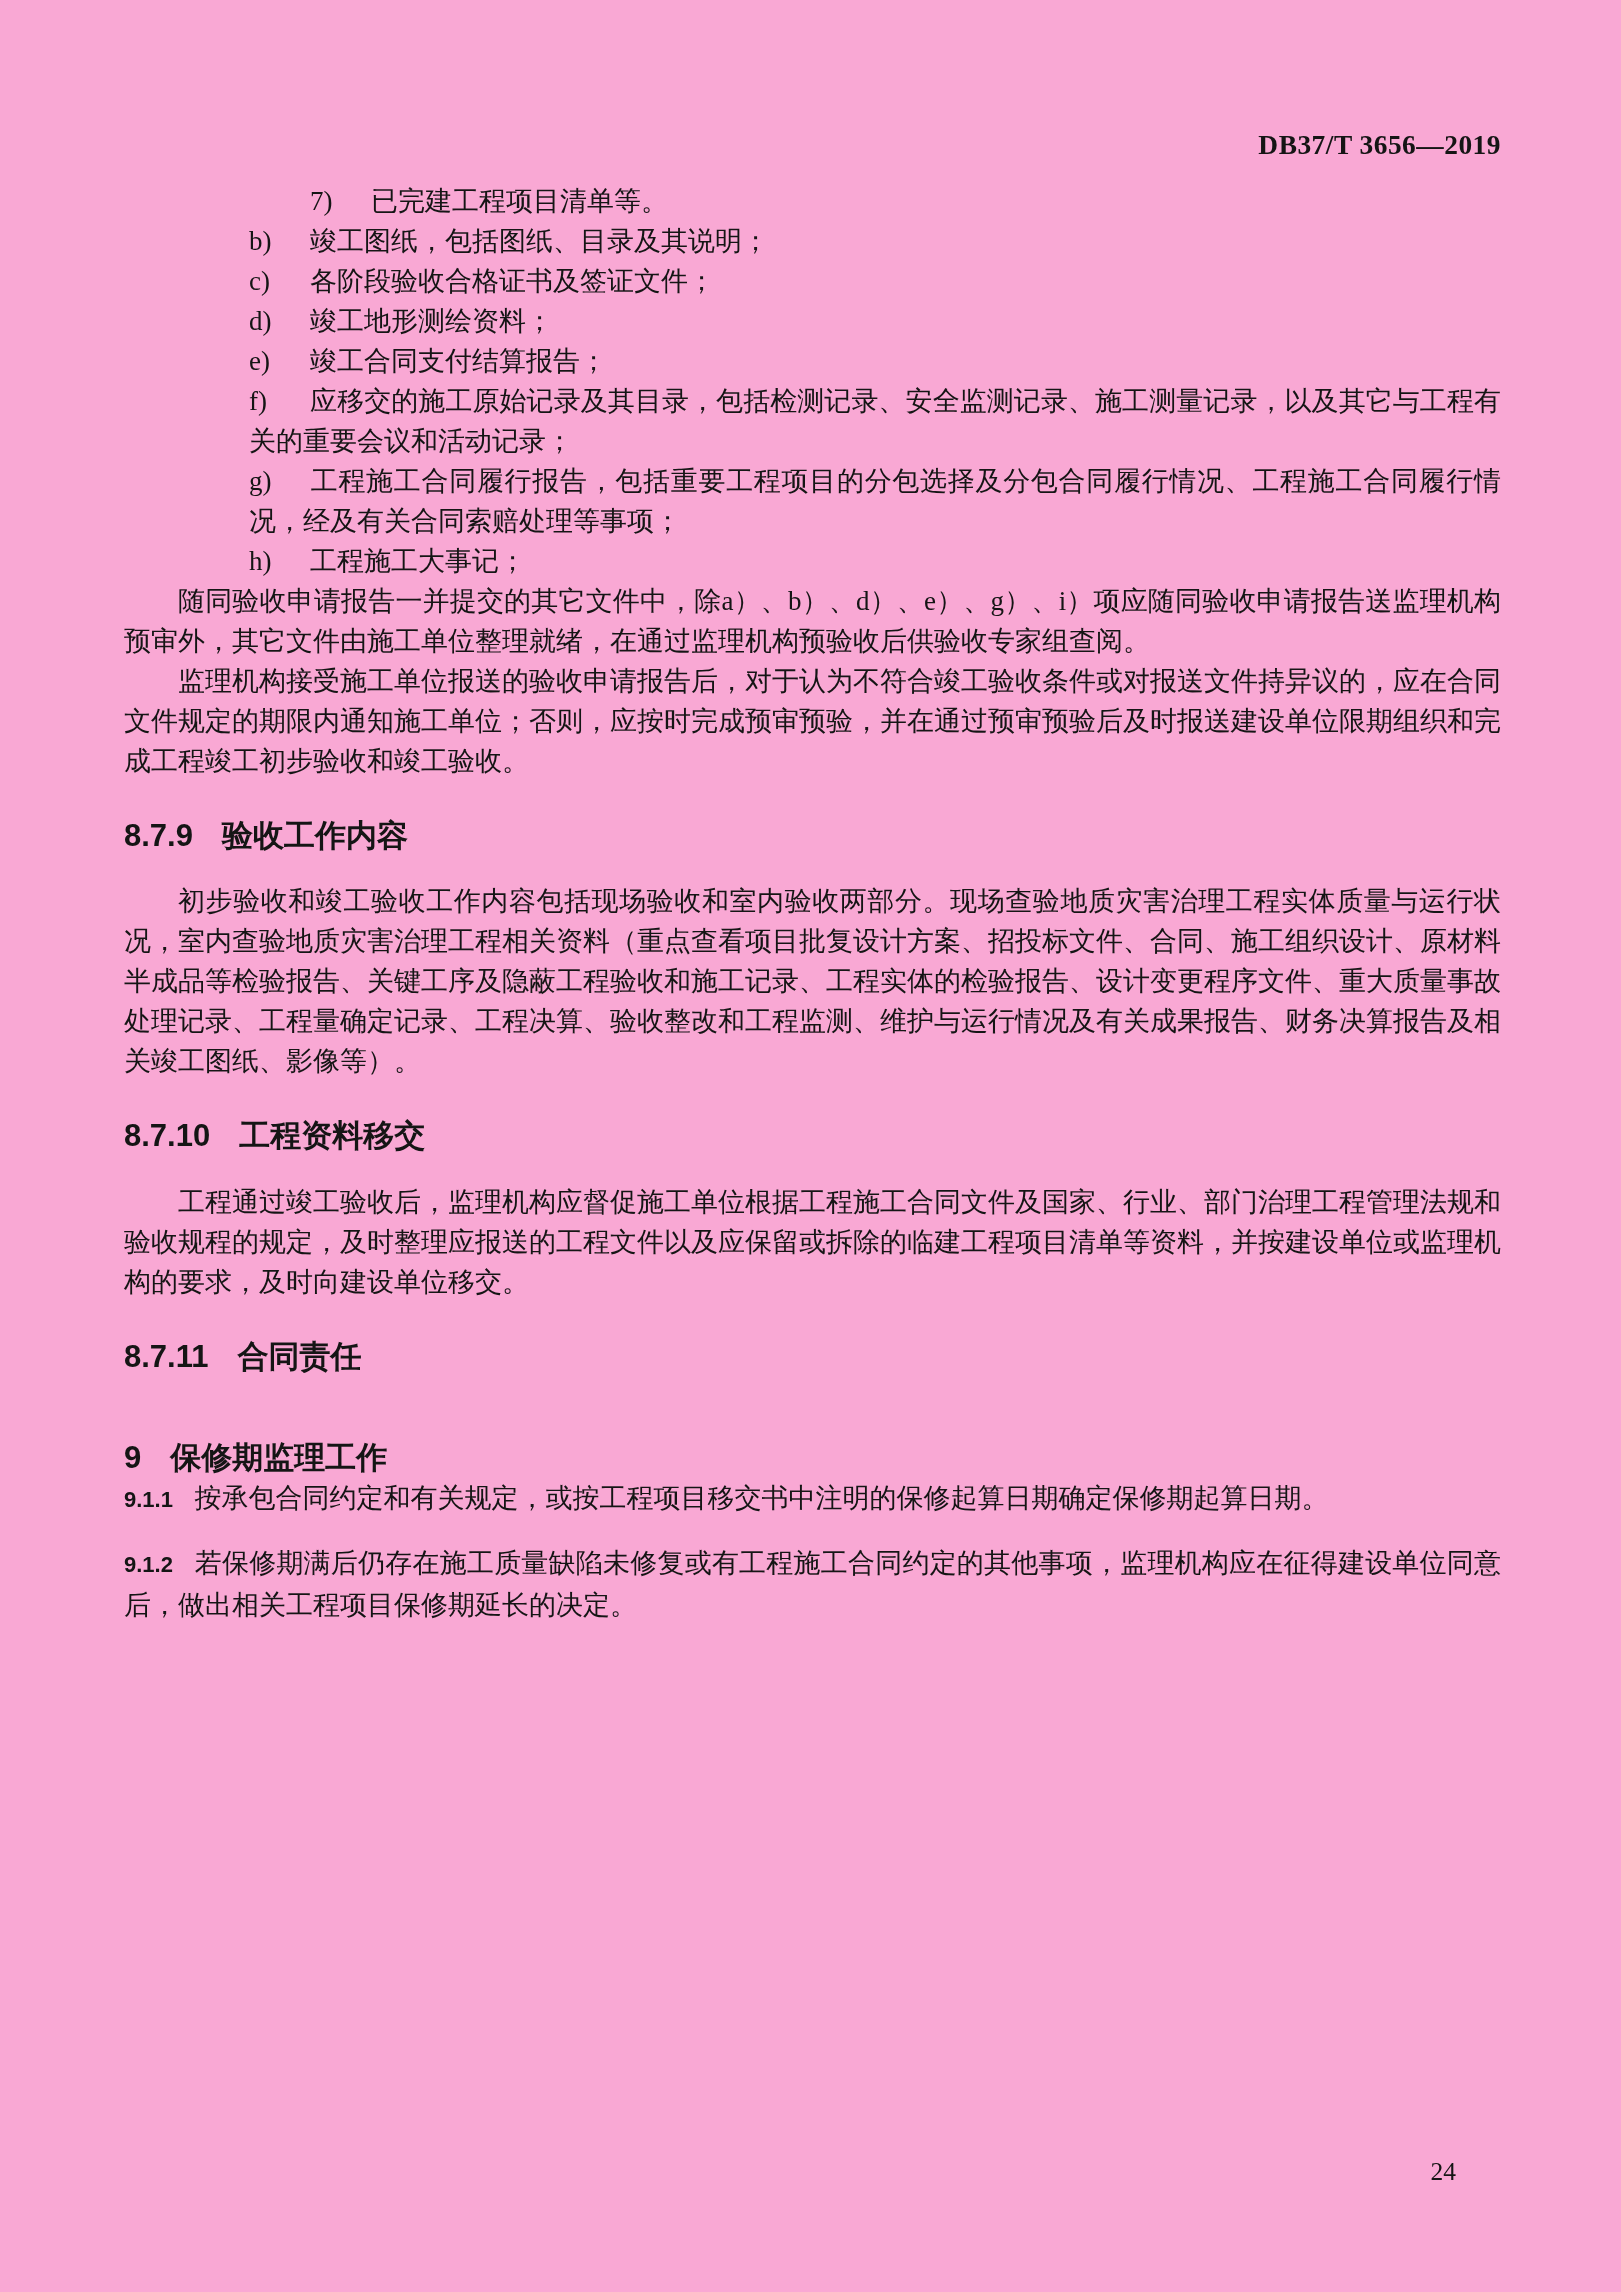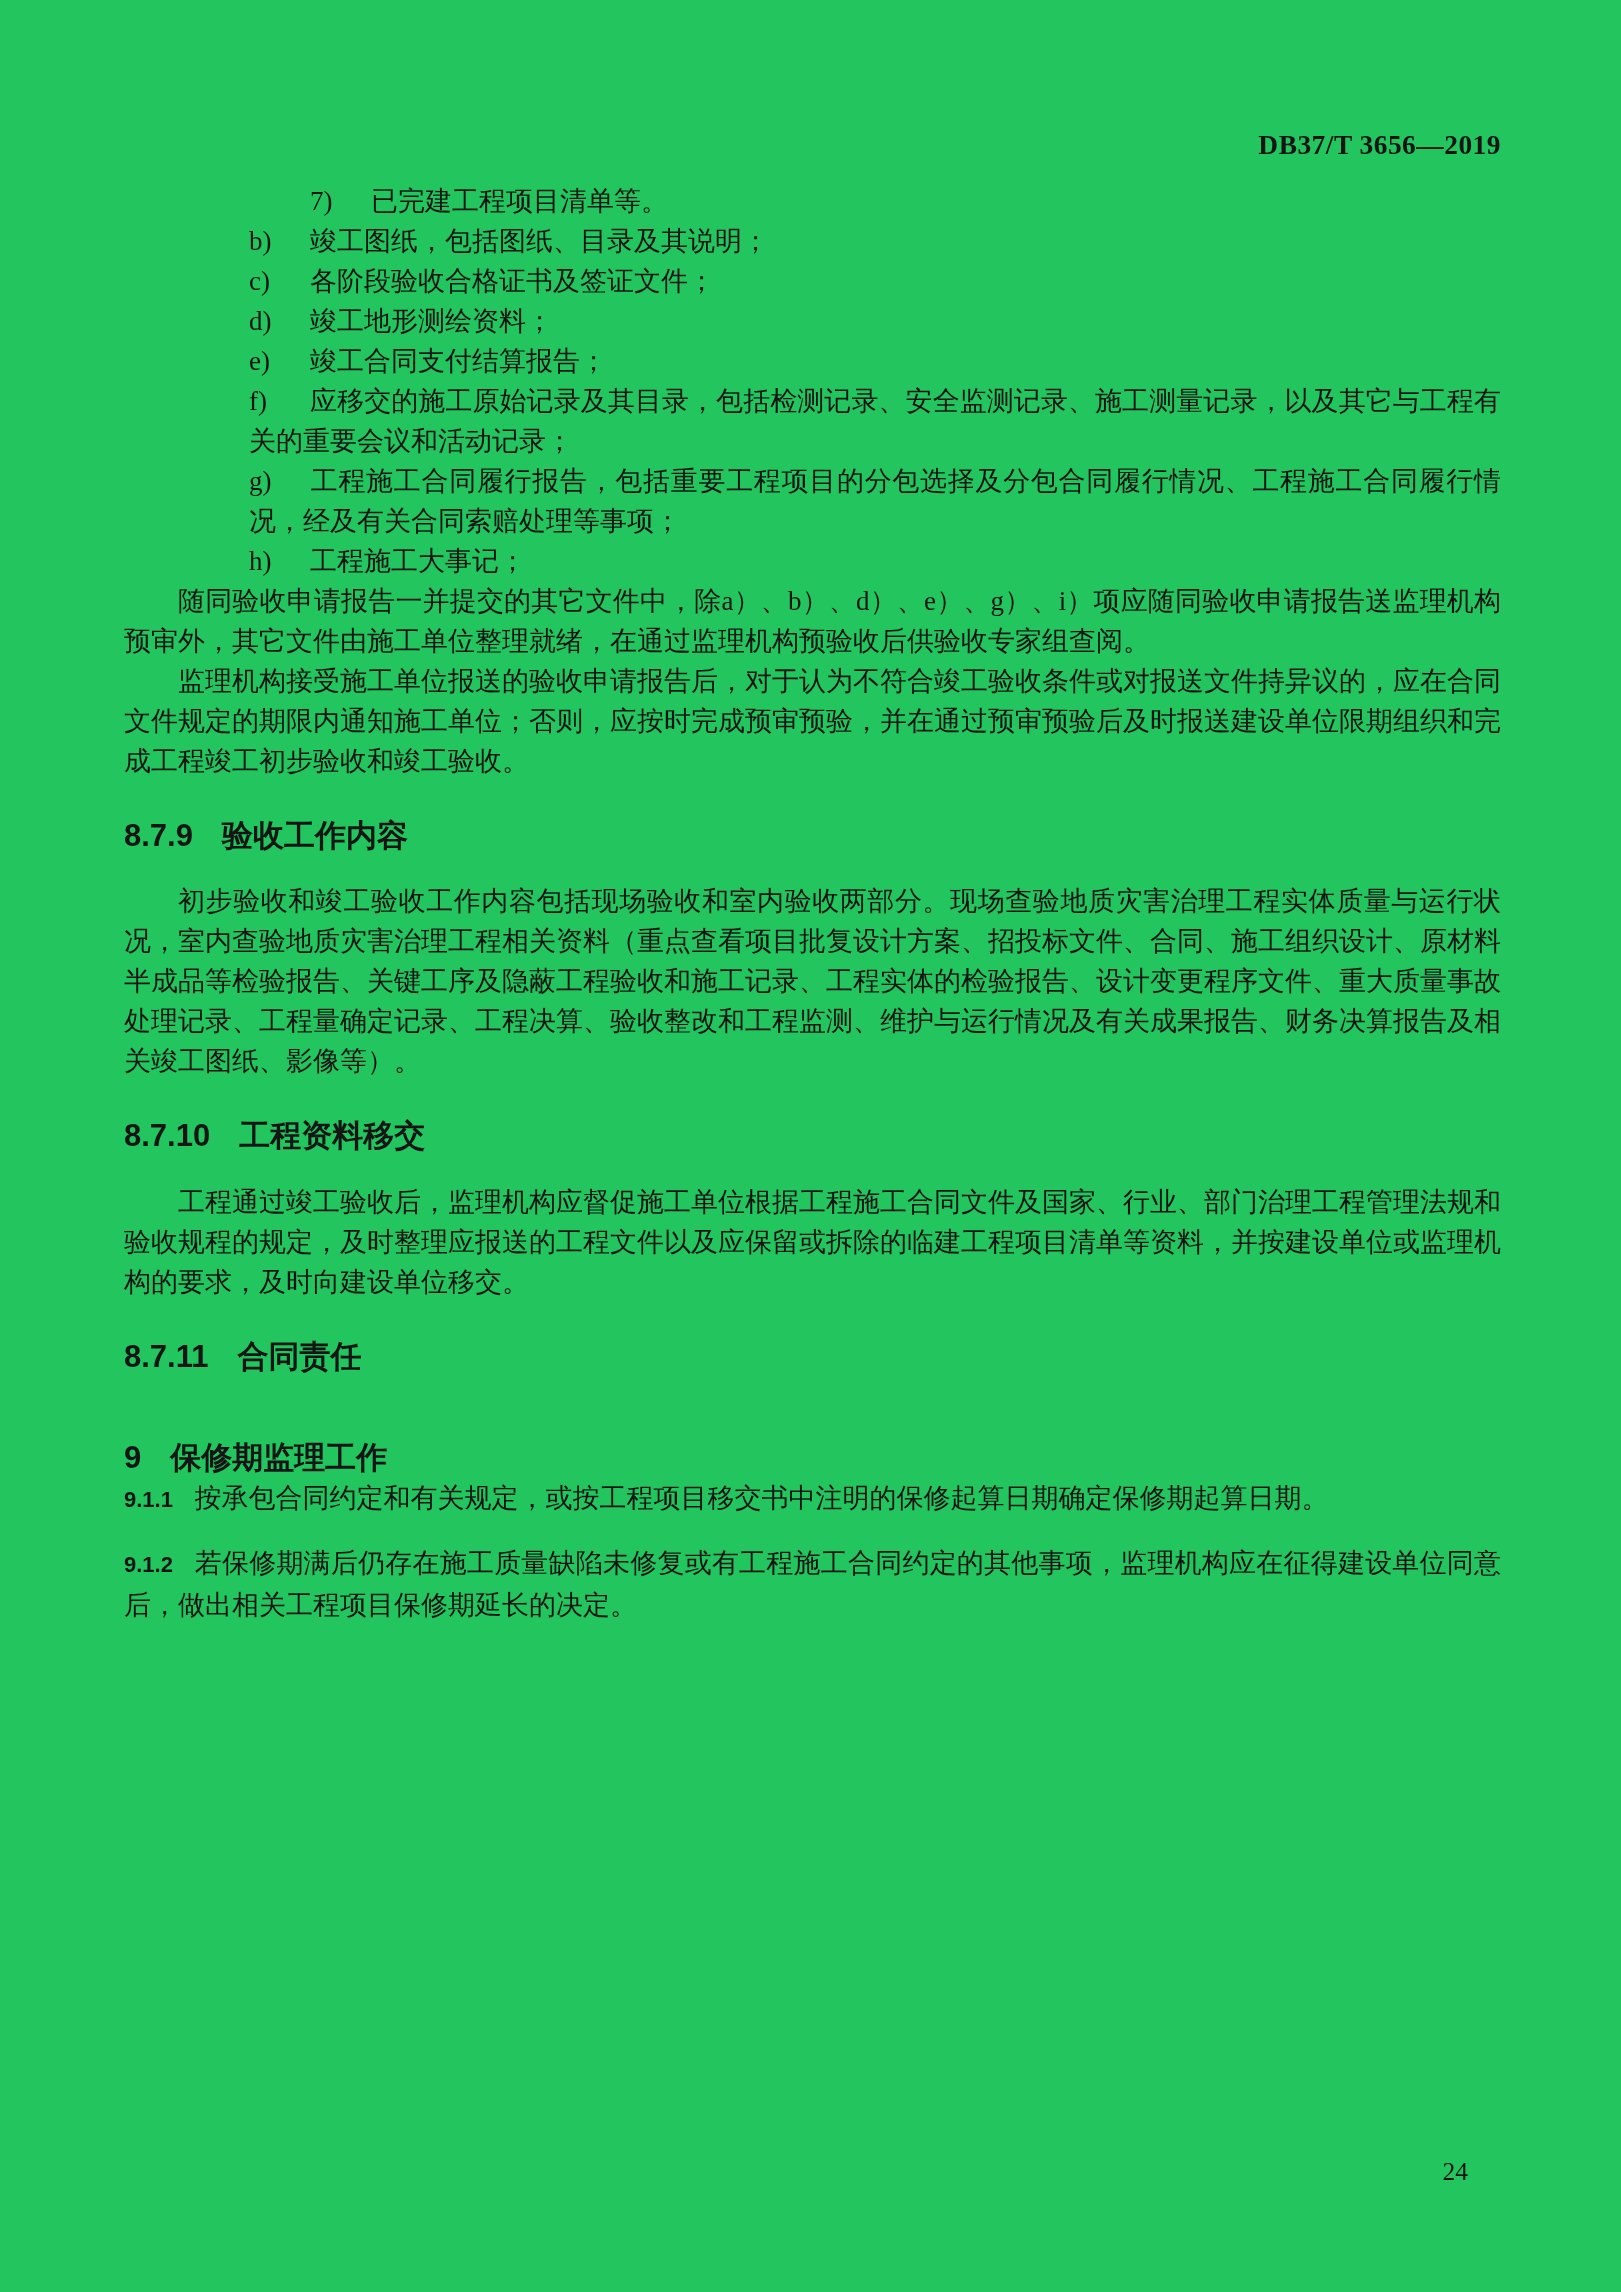--- a/index.html
+++ b/index.html
@@ -1,21 +1,21 @@
 <!DOCTYPE html>
 <html><head>
 <meta charset="utf-8">
 <style>
   html, body { margin: 0; padding: 0; background: #e8e8e8; }
   .page {
     position: relative;
     width: 1621px;
     height: 2293px;
     margin: 0 auto;
-    background: #22c55e;
+    background: #f9a8d4;
     box-sizing: border-box;
     padding: 125px 120px 0 124px;
     font-family: "Liberation Serif", "DejaVu Serif", serif;
     color: #151515;
     font-size: 27px;
     line-height: 40px;
     overflow: hidden;
   }
   .doc-code {
     text-align: right;
@@ -44,21 +44,21 @@
   .clause + .clause { margin-top: 23px; }
   .clause .c-num {
     font-family: "Liberation Sans", "DejaVu Sans", sans-serif;
     font-weight: bold;
     font-size: 22px;
     margin-right: 21.6px;
   }
   .page-number {
     position: absolute;
     top: 2152px;
-    right: 153px;
+    right: 165px;
     font-size: 25.5px;
     font-family: "Liberation Serif", serif;
   }
 </style>
 </head>
 <body>
 
 <div class="page">
 
   <div class="doc-code">DB37/T 3656—2019</div>

